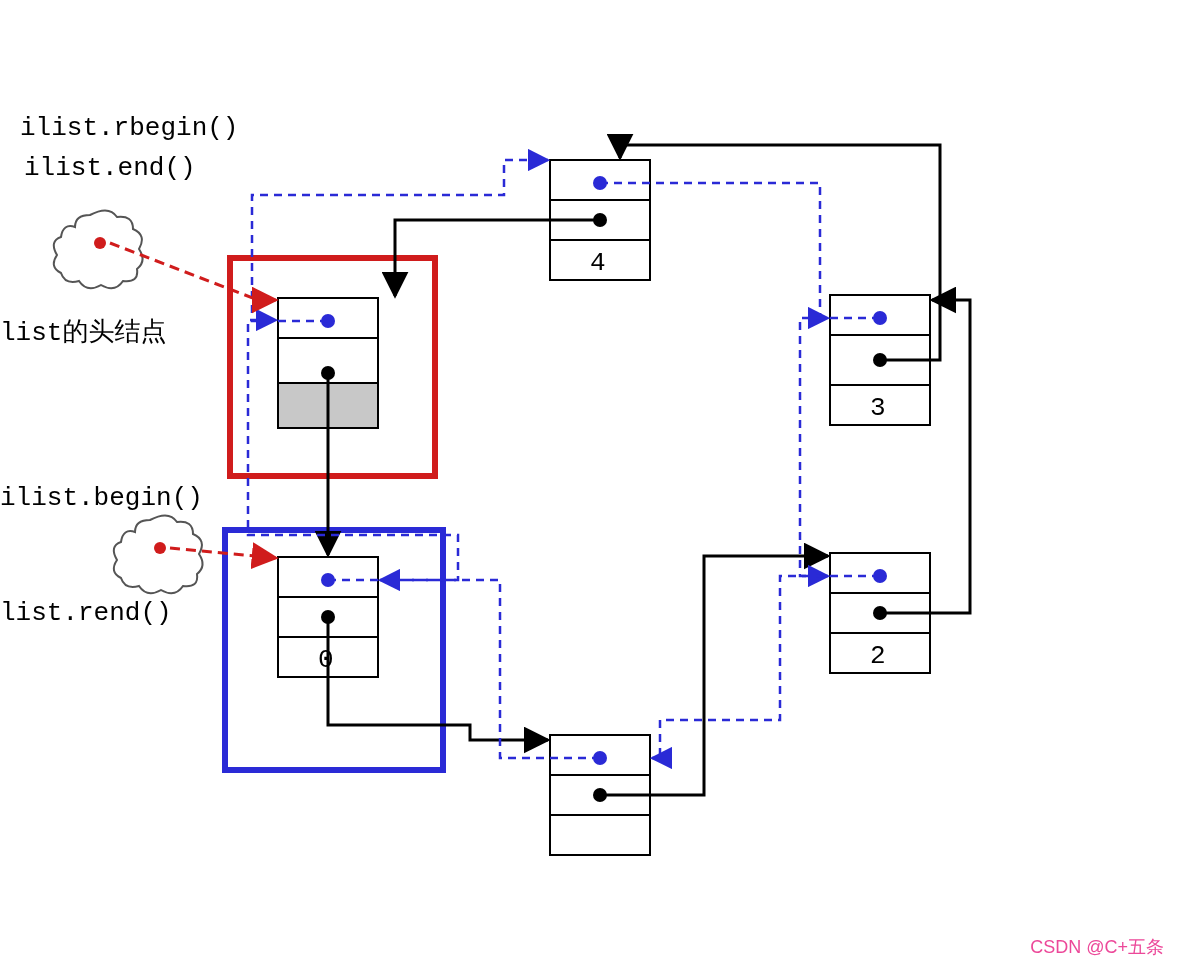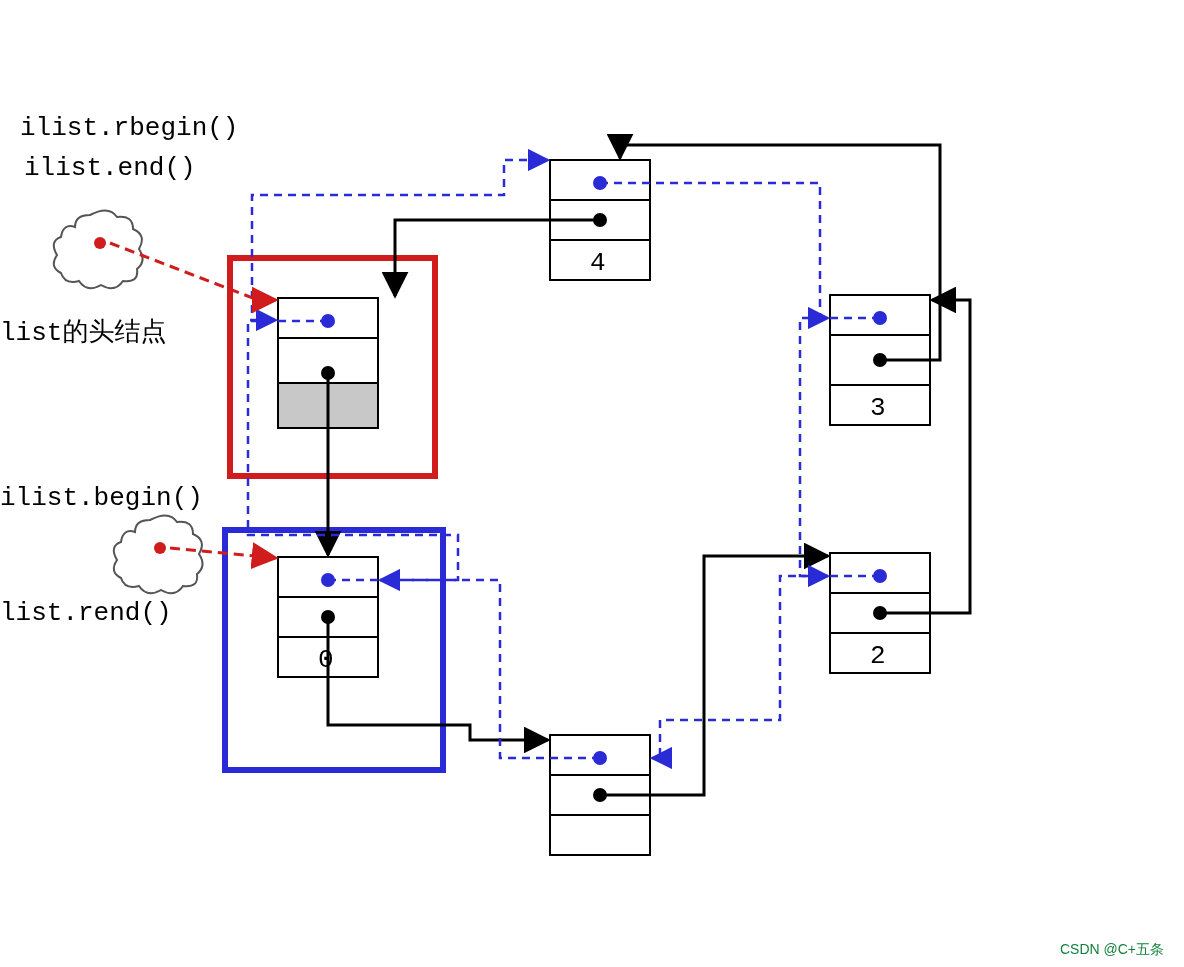--- a/index.html
+++ b/index.html
@@ -1,18 +1,18 @@
 <!DOCTYPE html>
 <html><head>
 <meta charset="utf-8">
 <style>
   html, body { margin: 0; padding: 0; width: 1184px; height: 967px; font-family: "Courier New", monospace; background: #fff; }
   svg { display: block; }
   .mono { font-family: "Courier New", "SimSun", monospace; font-size: 26px; }
-  .watermark { position: absolute; bottom: 8px; right: 20px; font-size: 14px; color: #15803d; font-family: sans-serif; }
+  .watermark { position: absolute; bottom: 8px; right: 20px; font-size: 18px; color: #ec4899; font-family: sans-serif; }
 </style>
 </head>
 <body>
 
 <svg width="1184" height="967" viewBox="0 0 1184 967">
   <defs>
     <marker id="arrow-black" viewBox="0 0 10 10" refX="9" refY="5" markerWidth="9" markerHeight="9" orient="auto-start-reverse">
       <path d="M 0 0 L 10 5 L 0 10 z" fill="#000"></path>
     </marker>
     <marker id="arrow-blue" viewBox="0 0 10 10" refX="9" refY="5" markerWidth="9" markerHeight="9" orient="auto-start-reverse">

